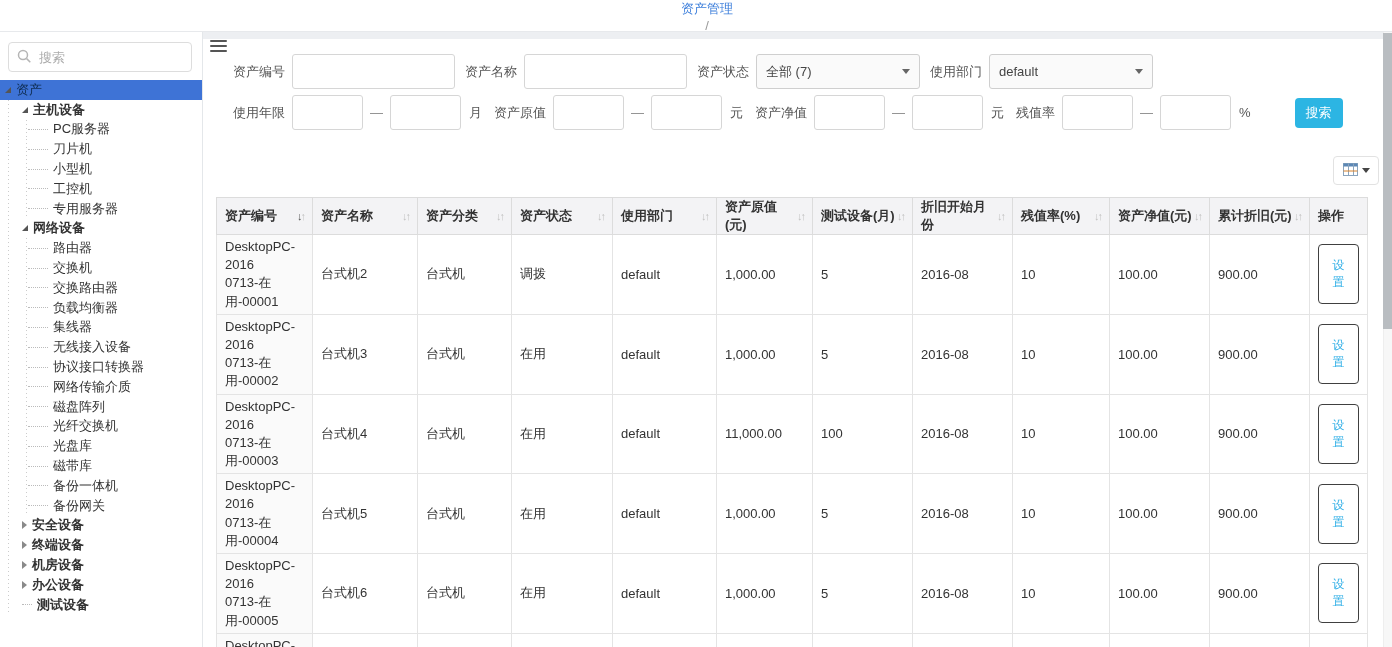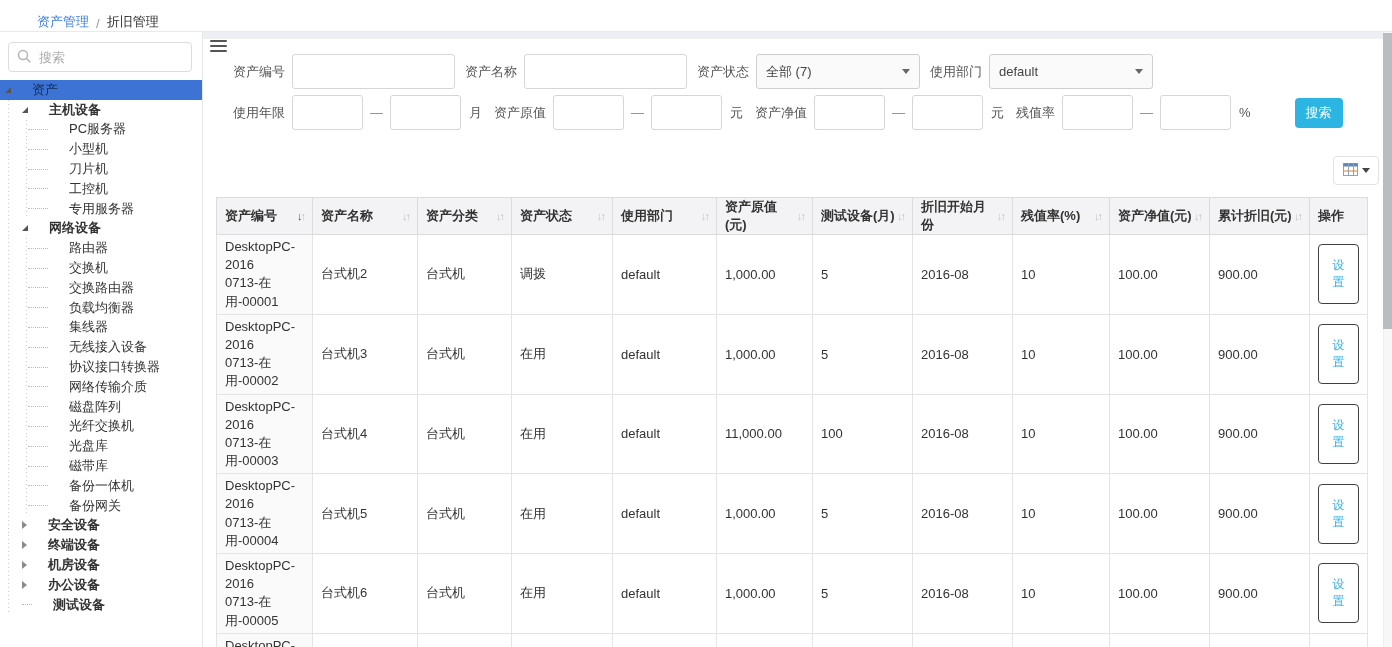--- a/index.html
+++ b/index.html
@@ -1,40 +1,40 @@
 <!DOCTYPE html>
 <html><head>
 <meta charset="utf-8">
 <style>
   * { margin:0; padding:0; box-sizing:border-box; }
   html,body { width:1392px; height:647px; overflow:hidden; background:#fff;
     font-family:"Liberation Sans","DejaVu Sans",sans-serif; font-size:13px; color:#333; }
 
   
-  .crumb-bar { height:32px; display:flex; align-items:flex-end; padding-left:37px;
-    border-bottom:1px solid #e7e9ec; background:#fff; }
+  .crumb-bar { height:32px; display:flex; align-items:center; padding-left:22px;
+    border-bottom:1px solid #e7e9ec; background:#fff;flex-direction:column; }
   .crumb-link { color:#3d7fdb; cursor:pointer; }
   .crumb-sep { color:#999; margin:0 7px; }
   .crumb-cur { color:#333; }
 
   
   .layout { display:flex; height:615px; }
   .sidebar { width:203px; min-width:203px; border-right:1px solid #e4e7ea; background:#fff;
     overflow:hidden; position:relative; }
   .main { flex:1; position:relative; background:#fff; overflow:hidden; }
 
   
   .side-search { margin:10px 11px 8px 8px; position:relative; }
   .side-search input { width:184px; height:30px; border:1px solid #ddd; border-radius:4px;
     padding:0 8px 0 30px; font-size:13px; color:#333; outline:none; }
   .side-search input::placeholder { color:#aaa; }
   .mag-icon { position:absolute; left:9px; top:7px; }
 
   .tree { font-size:13px; }
-  .tree-item { height:19.8px; display:flex; align-items:center; white-space:nowrap; cursor:pointer;gap:16px; }
+  .tree-item { height:19.8px; display:flex; align-items:center; white-space:nowrap; cursor:pointer; }
   .tree-item.level1 { padding-left:5px; }
   .tree-item.level2 { padding-left:22px;
     background:repeating-linear-gradient(to bottom,#ccc 0 1px,transparent 1px 4px);
     background-size:1px 100%; background-position:8px 0; background-repeat:no-repeat;font-weight:bold; }
   .tree-item.level3 { padding-left:28px;
     background:
       repeating-linear-gradient(to bottom,#ccc 0 1px,transparent 1px 4px),
       repeating-linear-gradient(to bottom,#ccc 0 1px,transparent 1px 4px);
     background-size:1px 100%,1px 100%; background-position:8px 0,26px 0; background-repeat:no-repeat; }
   .tree-item.selected { background:#3e73d6; }
@@ -122,25 +122,25 @@
         <div class="tree-item level2">
           <span class="tree-toggle expanded"></span>
           <span class="tree-label">主机设备</span>
         </div>
         <div class="tree-item level3">
           <span class="tree-toggle leaf"></span>
           <span class="tree-label">PC服务器</span>
         </div>
         <div class="tree-item level3">
           <span class="tree-toggle leaf"></span>
+          <span class="tree-label">刀片机</span>
+        </div>
+        <div class="tree-item level3">
+          <span class="tree-toggle leaf"></span>
           <span class="tree-label">小型机</span>
-        </div>
-        <div class="tree-item level3">
-          <span class="tree-toggle leaf"></span>
-          <span class="tree-label">刀片机</span>
         </div>
         <div class="tree-item level3">
           <span class="tree-toggle leaf"></span>
           <span class="tree-label">工控机</span>
         </div>
         <div class="tree-item level3">
           <span class="tree-toggle leaf"></span>
           <span class="tree-label">专用服务器</span>
         </div>
         <div class="tree-item level2">

